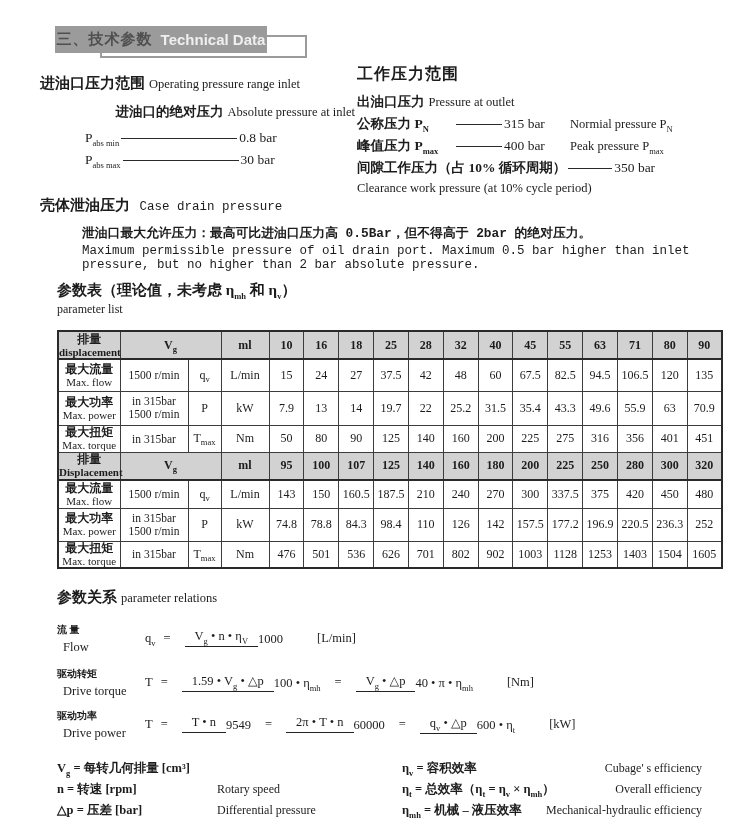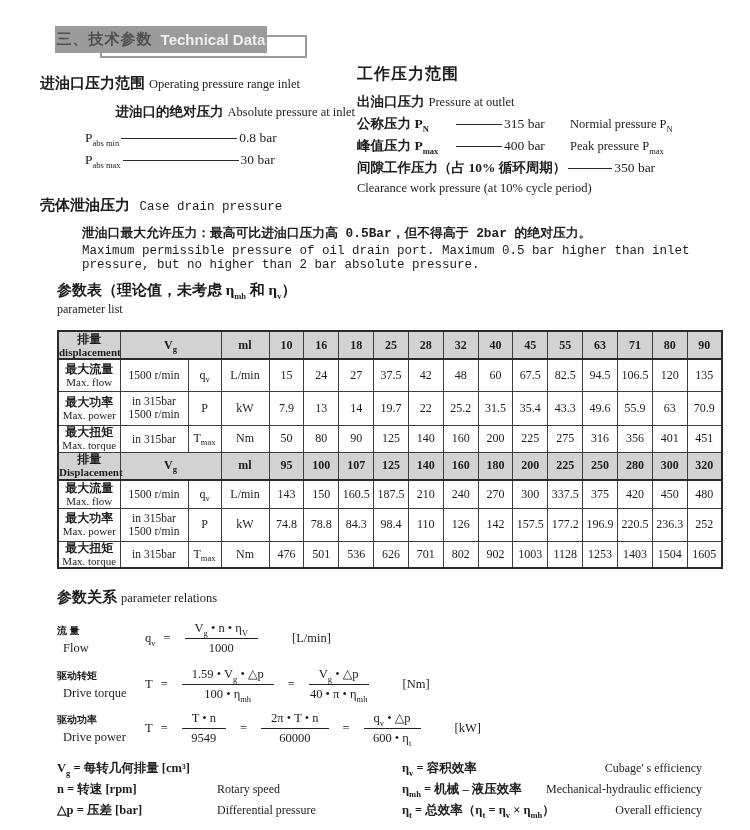--- a/index.html
+++ b/index.html
@@ -71,21 +71,21 @@
   .cond div { line-height:13px; }
 
   
   .sec-relations { position:absolute; left:57px; top:588px; width:660px; }
   .rel-head { margin-bottom:6px; }
   .f-row { display:flex; align-items:center; }
   .f-label { width:88px; flex:0 0 auto; }
   .f-label .zh { font-weight:bold; font-size:10px; display:block; line-height:18px; }
   .f-label .en { font-size:12.5px; display:block; margin-left:6px; line-height:16px; }
   .f-body { display:flex; align-items:center; font-size:12.5px; }
-  .frac { display:inline-flex; flex-direction:column; align-items:center; margin:0 6px; }
+  .frac { display:inline-flex; flex-direction:row; align-items:center; margin:0 6px; }
   .frac .num { border-bottom:1px solid #222; padding:0 10px 2px; }
   .frac .den { padding-top:2px; }
   .eq { margin:0 8px; }
   .f-unit { margin-left:28px; }
   .row-flow { margin-top:14px; }
   .row-torque { margin-top:10px; }
   .row-power { margin-top:8px; }
 
   
   .sec-defs { position:absolute; left:57px; top:760px; width:645px; display:flex; justify-content:space-between; }
@@ -443,21 +443,21 @@
       <span class="term"><span>△p = 压差 [bar]</span></span>
       <span class="desc">Differential pressure</span>
     </div>
   </div>
   <div class="defs-col defs-right">
     <div class="def-row">
       <span class="term"><span>η</span><sub>v</sub><span> = 容积效率</span></span>
       <span class="desc">Cubage' s efficiency</span>
     </div>
     <div class="def-row">
+      <span class="term"><span>η</span><sub>t</sub><span> = 总效率（η</span><sub>t</sub><span> = η</span><sub>v</sub><span> × η</span><sub>mh</sub><span>）</span></span>
+      <span class="desc">Overall efficiency</span>
+    </div>
+    <div class="def-row">
       <span class="term"><span>η</span><sub>mh</sub><span> = 机械 – 液压效率</span></span>
       <span class="desc">Mechanical-hydraulic efficiency</span>
     </div>
-    <div class="def-row">
-      <span class="term"><span>η</span><sub>t</sub><span> = 总效率（η</span><sub>t</sub><span> = η</span><sub>v</sub><span> × η</span><sub>mh</sub><span>）</span></span>
-      <span class="desc">Overall efficiency</span>
-    </div>
   </div>
 </div>
 
 </body></html>

